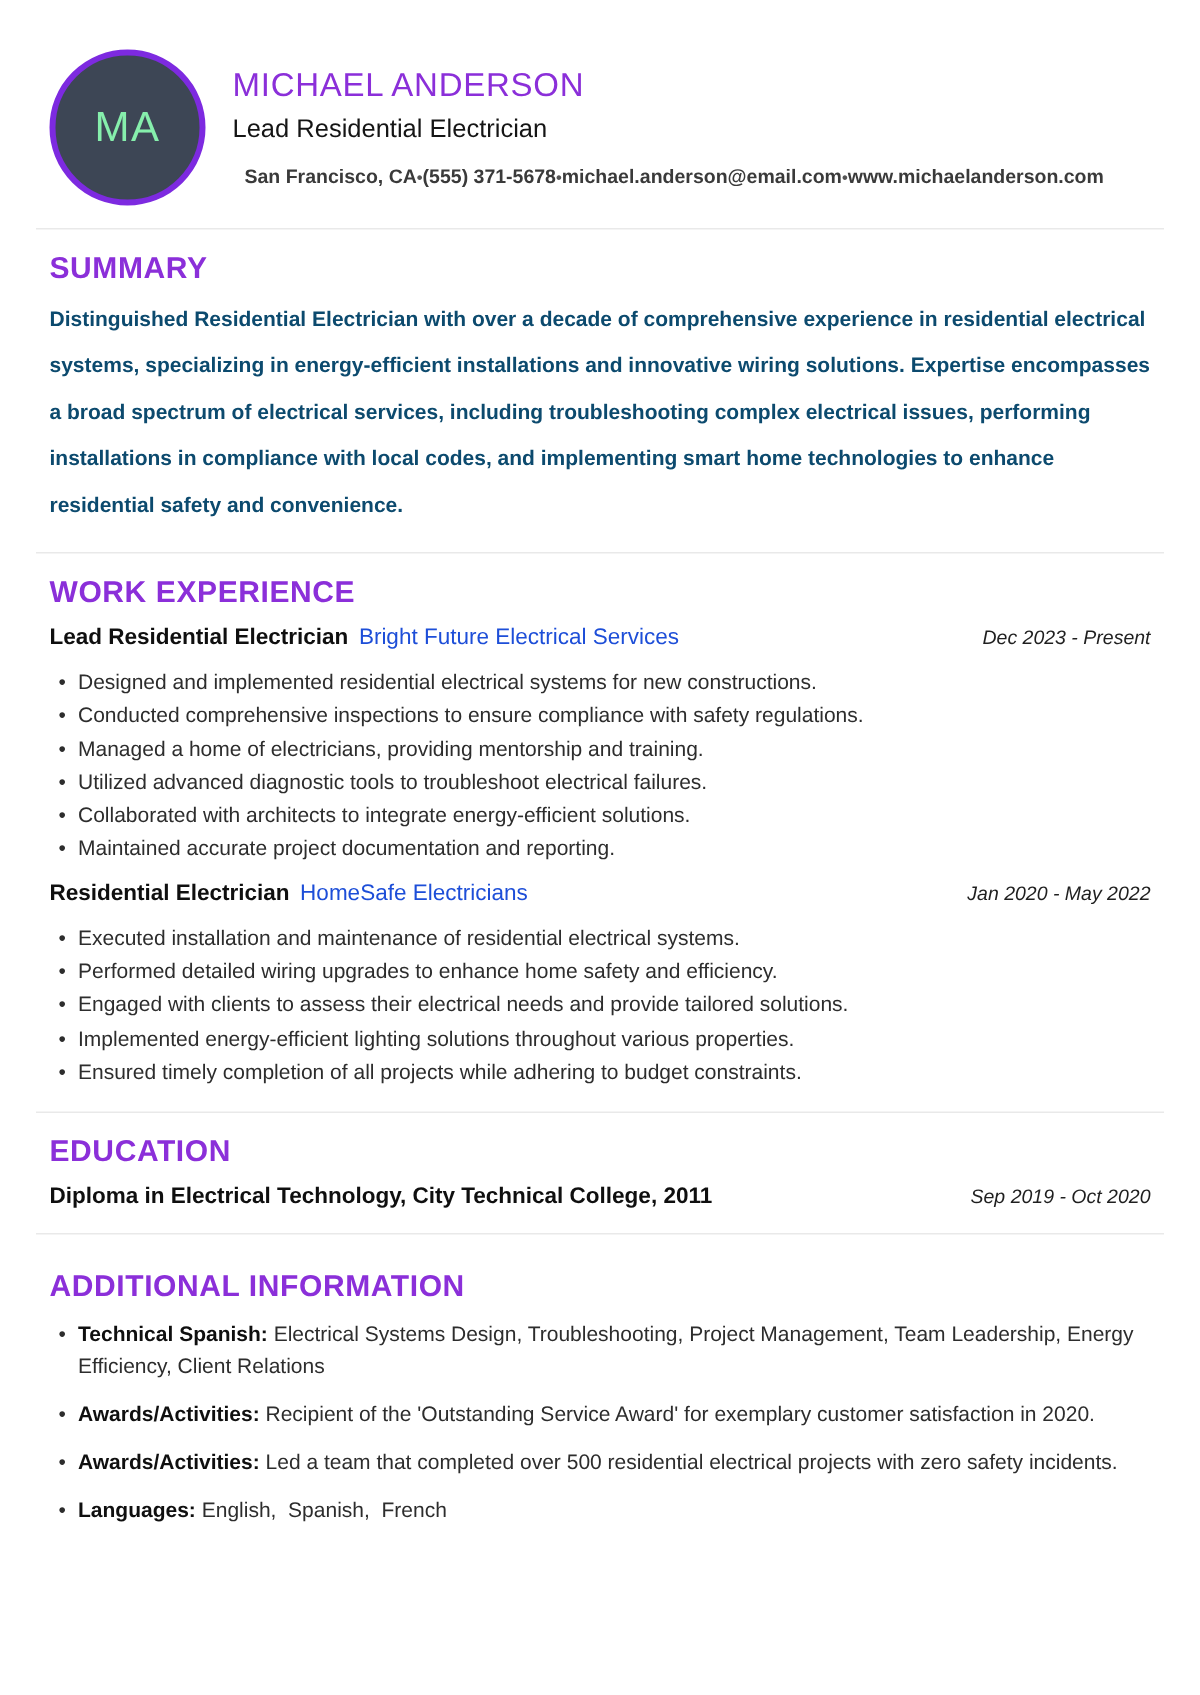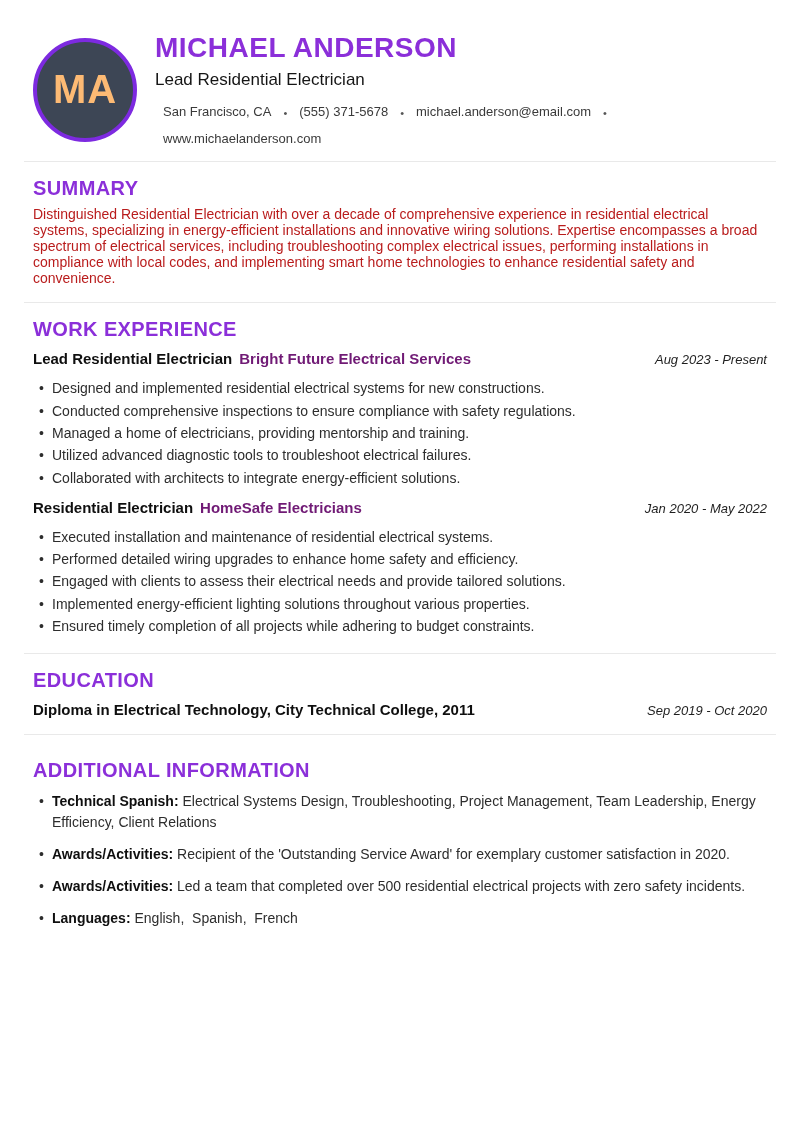--- a/index.html
+++ b/index.html
@@ -31,48 +31,48 @@
     width: 96px;
     height: 96px;
     border-radius: 50%;
     background: var(--avatar-bg, #3d4655);
     border: 4px solid var(--avatar-ring, #7d2ae0);
     display: flex;
     align-items: center;
     justify-content: center;
   }
   .avatar-initials {
-    color: #fdba74;
-    font-size: 40px;
-    font-weight: 700;
+    color: #86efac;
+    font-size: 28px;
+    font-weight: 400;
     letter-spacing: 1px;
   }
   .header-main { flex: 1 1 auto; min-width: 0; }
   .name {
     margin: 0 0 8px 0;
-    font-size: 28px;
+    font-size: 22px;
     line-height: 1.05;
-    font-weight: 700;
+    font-weight: 400;
     letter-spacing: 0.5px;
     color: var(--accent, #8b2fd9);
   }
   .subtitle {
     font-size: 17px;
     font-weight: 400;
     color: #151515;
     margin: 0 0 14px 0;
   }
   .contact {
     display: flex;
     align-items: flex-end;
     flex-wrap: wrap;
-    gap: 12px;
     font-size: 13px;
     color: #3a3a3a;
     padding-left: 8px;
+    font-weight: bold;
   }
   .dot {
     font-size: 11px;
     color: #555;
   }
 
   
   .divider {
     border: none;
     border-top: 1px solid var(--divider, #e9e9e9);
@@ -86,43 +86,44 @@
     line-height: 18px;
     font-weight: 700;
     letter-spacing: 0.4px;
     color: var(--accent, #8b2fd9);
   }
   .section-additional .section-heading { margin-top: 26px; }
 
   .summary-text {
     margin: 9px 0 0 0;
     font-size: 14px;
-    line-height: 16px;
-    color: #b91c1c;
+    line-height: 31px;
+    color: #0c4a6e;
+    font-weight: bold;
   }
 
   
   .entry { margin-top: 12px; }
   .entry + .entry { margin-top: 10px; }
   .entry-head {
     display: flex;
     align-items: baseline;
     justify-content: space-between;
     gap: 12px;
   }
   .entry-titles { min-width: 0; }
   .entry-title, .entry-degree {
     font-size: 15px;
     font-weight: 700;
     color: #0f0f0f;
   }
   .entry-company {
     font-size: 15px;
-    font-weight: 700;
-    color: #701a75;
+    font-weight: 400;
+    color: #1d4ed8;
     margin-left: 7px;
   }
   .entry-dates {
     flex: 0 0 auto;
     font-size: 13px;
     font-style: italic;
     color: #1f1f1f;
     white-space: nowrap;
   }
 
@@ -186,28 +187,29 @@
   </section>
 
   <hr class="divider">
 
   <section class="section">
     <h2 class="section-heading">WORK EXPERIENCE</h2>
 
     <div class="entry">
       <div class="entry-head">
         <div class="entry-titles"><span class="entry-title">Lead Residential Electrician</span><span class="entry-company">Bright Future Electrical Services</span></div>
-        <span class="entry-dates">Aug 2023 - Present</span>
+        <span class="entry-dates">Dec 2023 - Present</span>
       </div>
       <ul class="bullets">
         <li>Designed and implemented residential electrical systems for new constructions.</li>
         <li>Conducted comprehensive inspections to ensure compliance with safety regulations.</li>
         <li>Managed a home of electricians, providing mentorship and training.</li>
         <li>Utilized advanced diagnostic tools to troubleshoot electrical failures.</li>
         <li>Collaborated with architects to integrate energy-efficient solutions.</li>
+        <li>Maintained accurate project documentation and reporting.</li>
       </ul>
     </div>
 
     <div class="entry">
       <div class="entry-head">
         <div class="entry-titles"><span class="entry-title">Residential Electrician</span><span class="entry-company">HomeSafe Electricians</span></div>
         <span class="entry-dates">Jan 2020 - May 2022</span>
       </div>
       <ul class="bullets">
         <li>Executed installation and maintenance of residential electrical systems.</li>

